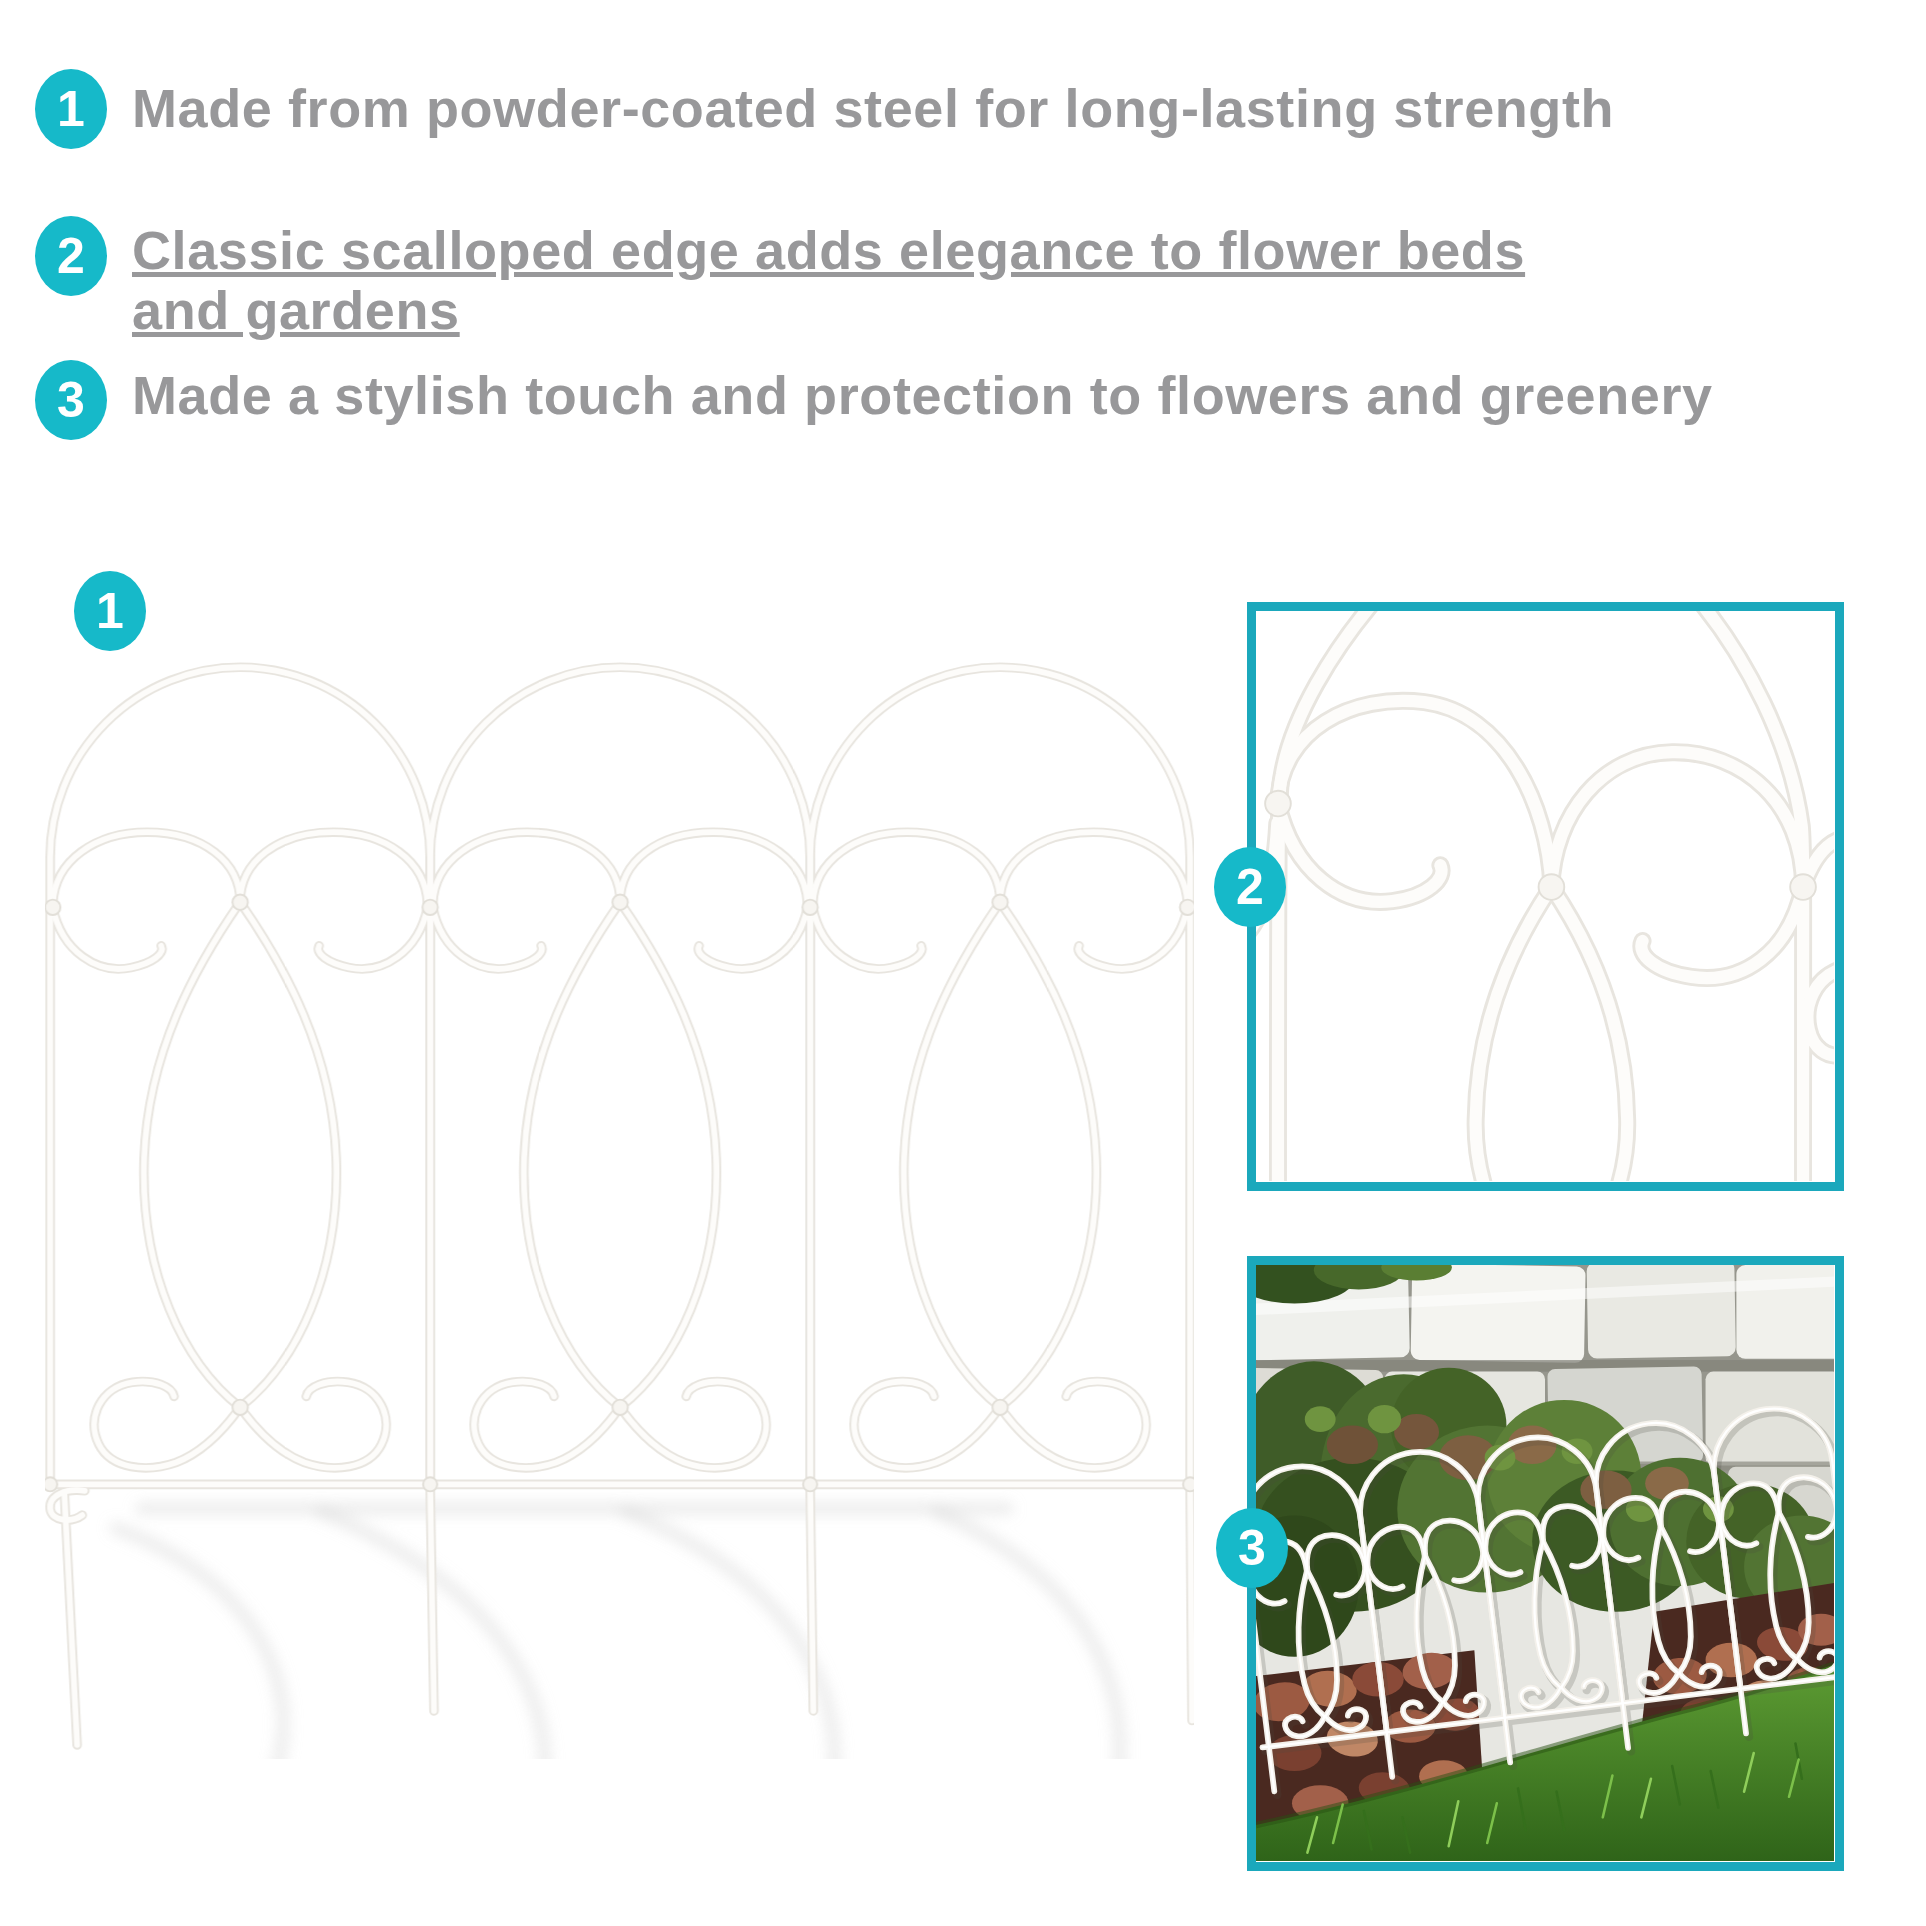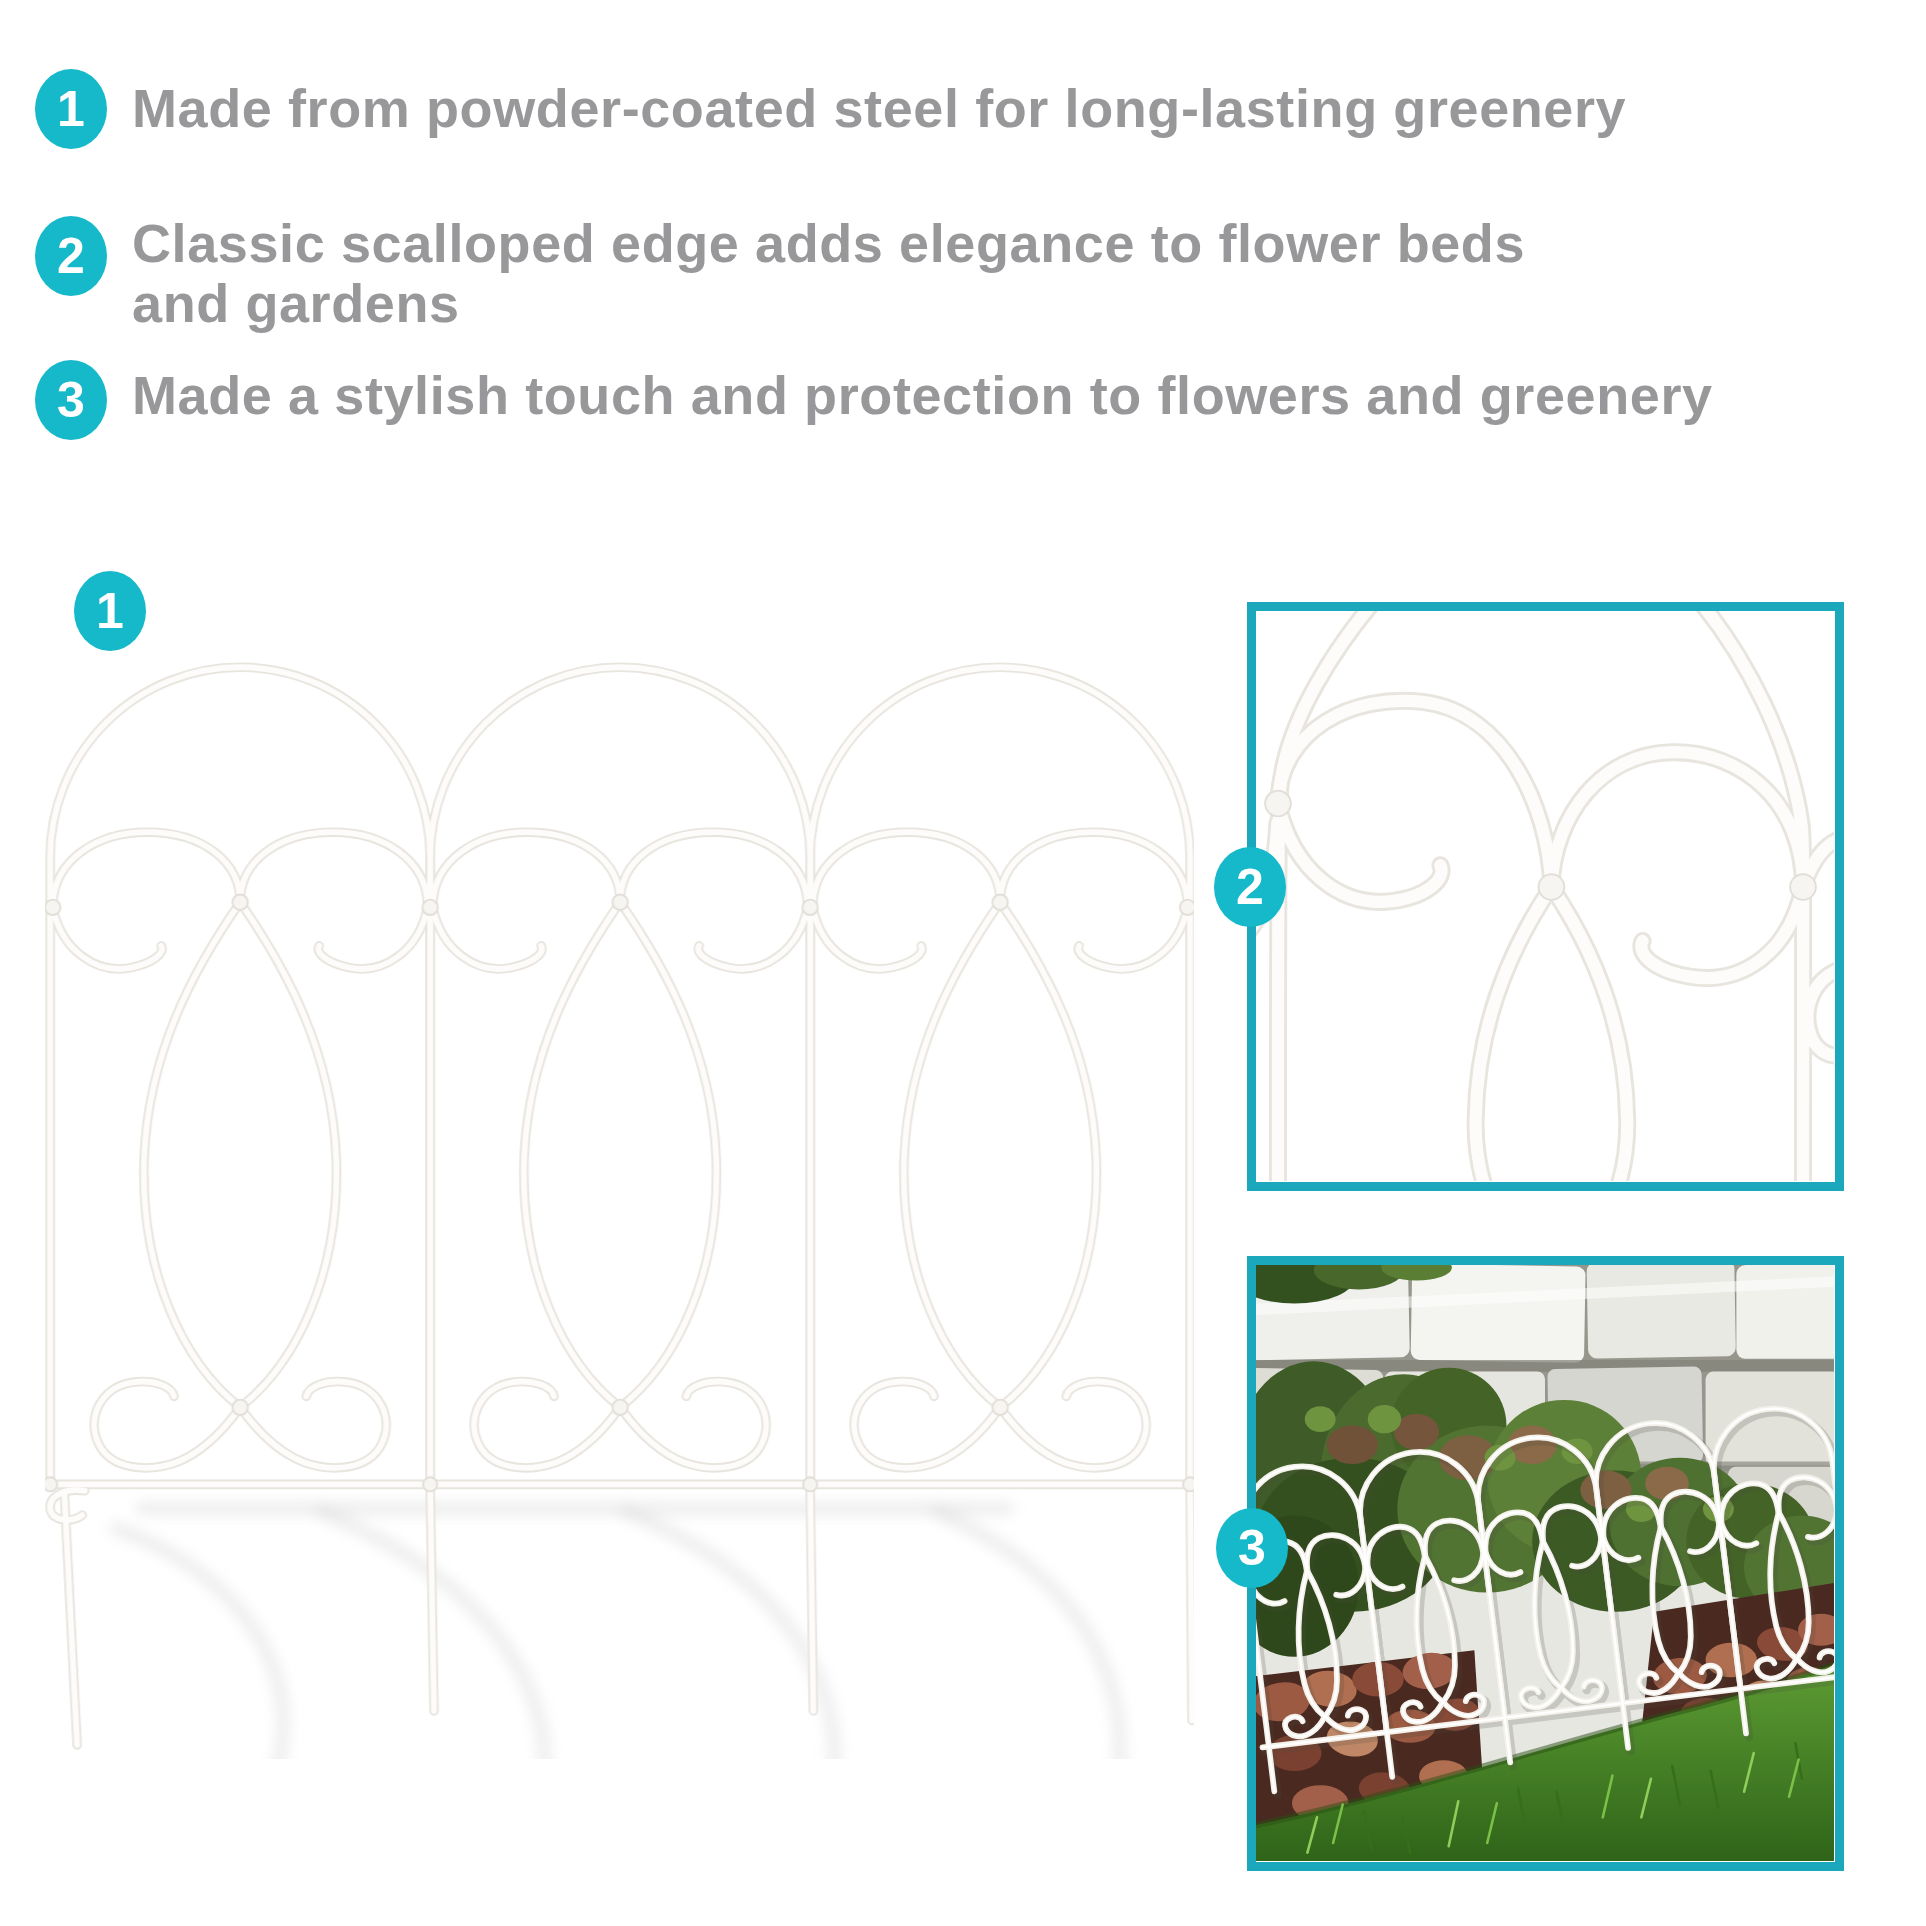--- a/index.html
+++ b/index.html
@@ -34,26 +34,26 @@
   .pf-w{stroke:#f4f1eb;stroke-width:9;fill:none;stroke-linecap:round;}
   .pf-c{stroke:#ffffff;stroke-width:3.5;fill:none;stroke-linecap:round;}
 </style>
 </head>
 <body>
 
 <div>
   <div class="badge" style="left:35px;top:69px;">
     <span>1</span>
   </div>
-  <div class="feature-text" style="top:78px;width:1669px;">Made from powder-coated steel for long-lasting greenery</div>
+  <div class="feature-text" style="top:78px;width:1669px;">Made from powder-coated steel for long-lasting strength</div>
 
   <div class="badge" style="left:35px;top:216px;">
     <span>2</span>
   </div>
-  <div class="feature-text" style="top:213px;width:1496px;">Classic scalloped edge adds elegance to flower beds and gardens</div>
+  <div class="feature-text" style="top:220px;width:1496px;text-decoration:underline;">Classic scalloped edge adds elegance to flower beds and gardens</div>
 
   <div class="badge" style="left:35px;top:360px;">
     <span>3</span>
   </div>
   <div class="feature-text" style="top:365px;width:1734px;">Made a stylish touch and protection to flowers and greenery</div>
 </div>
 
 <div class="badge" style="left:74px;top:571px;">
   <span>1</span>
 </div>

